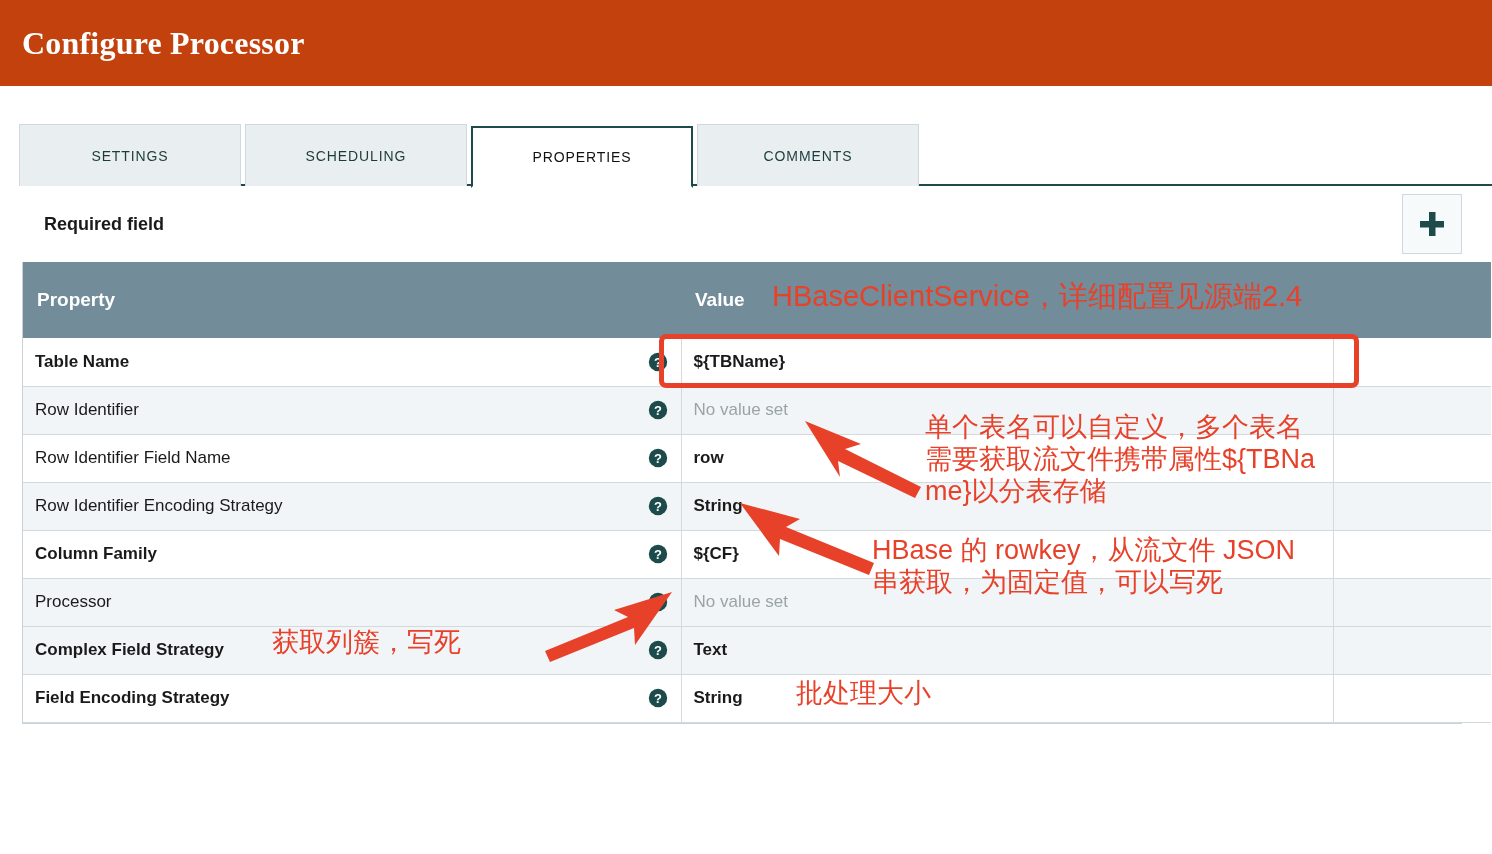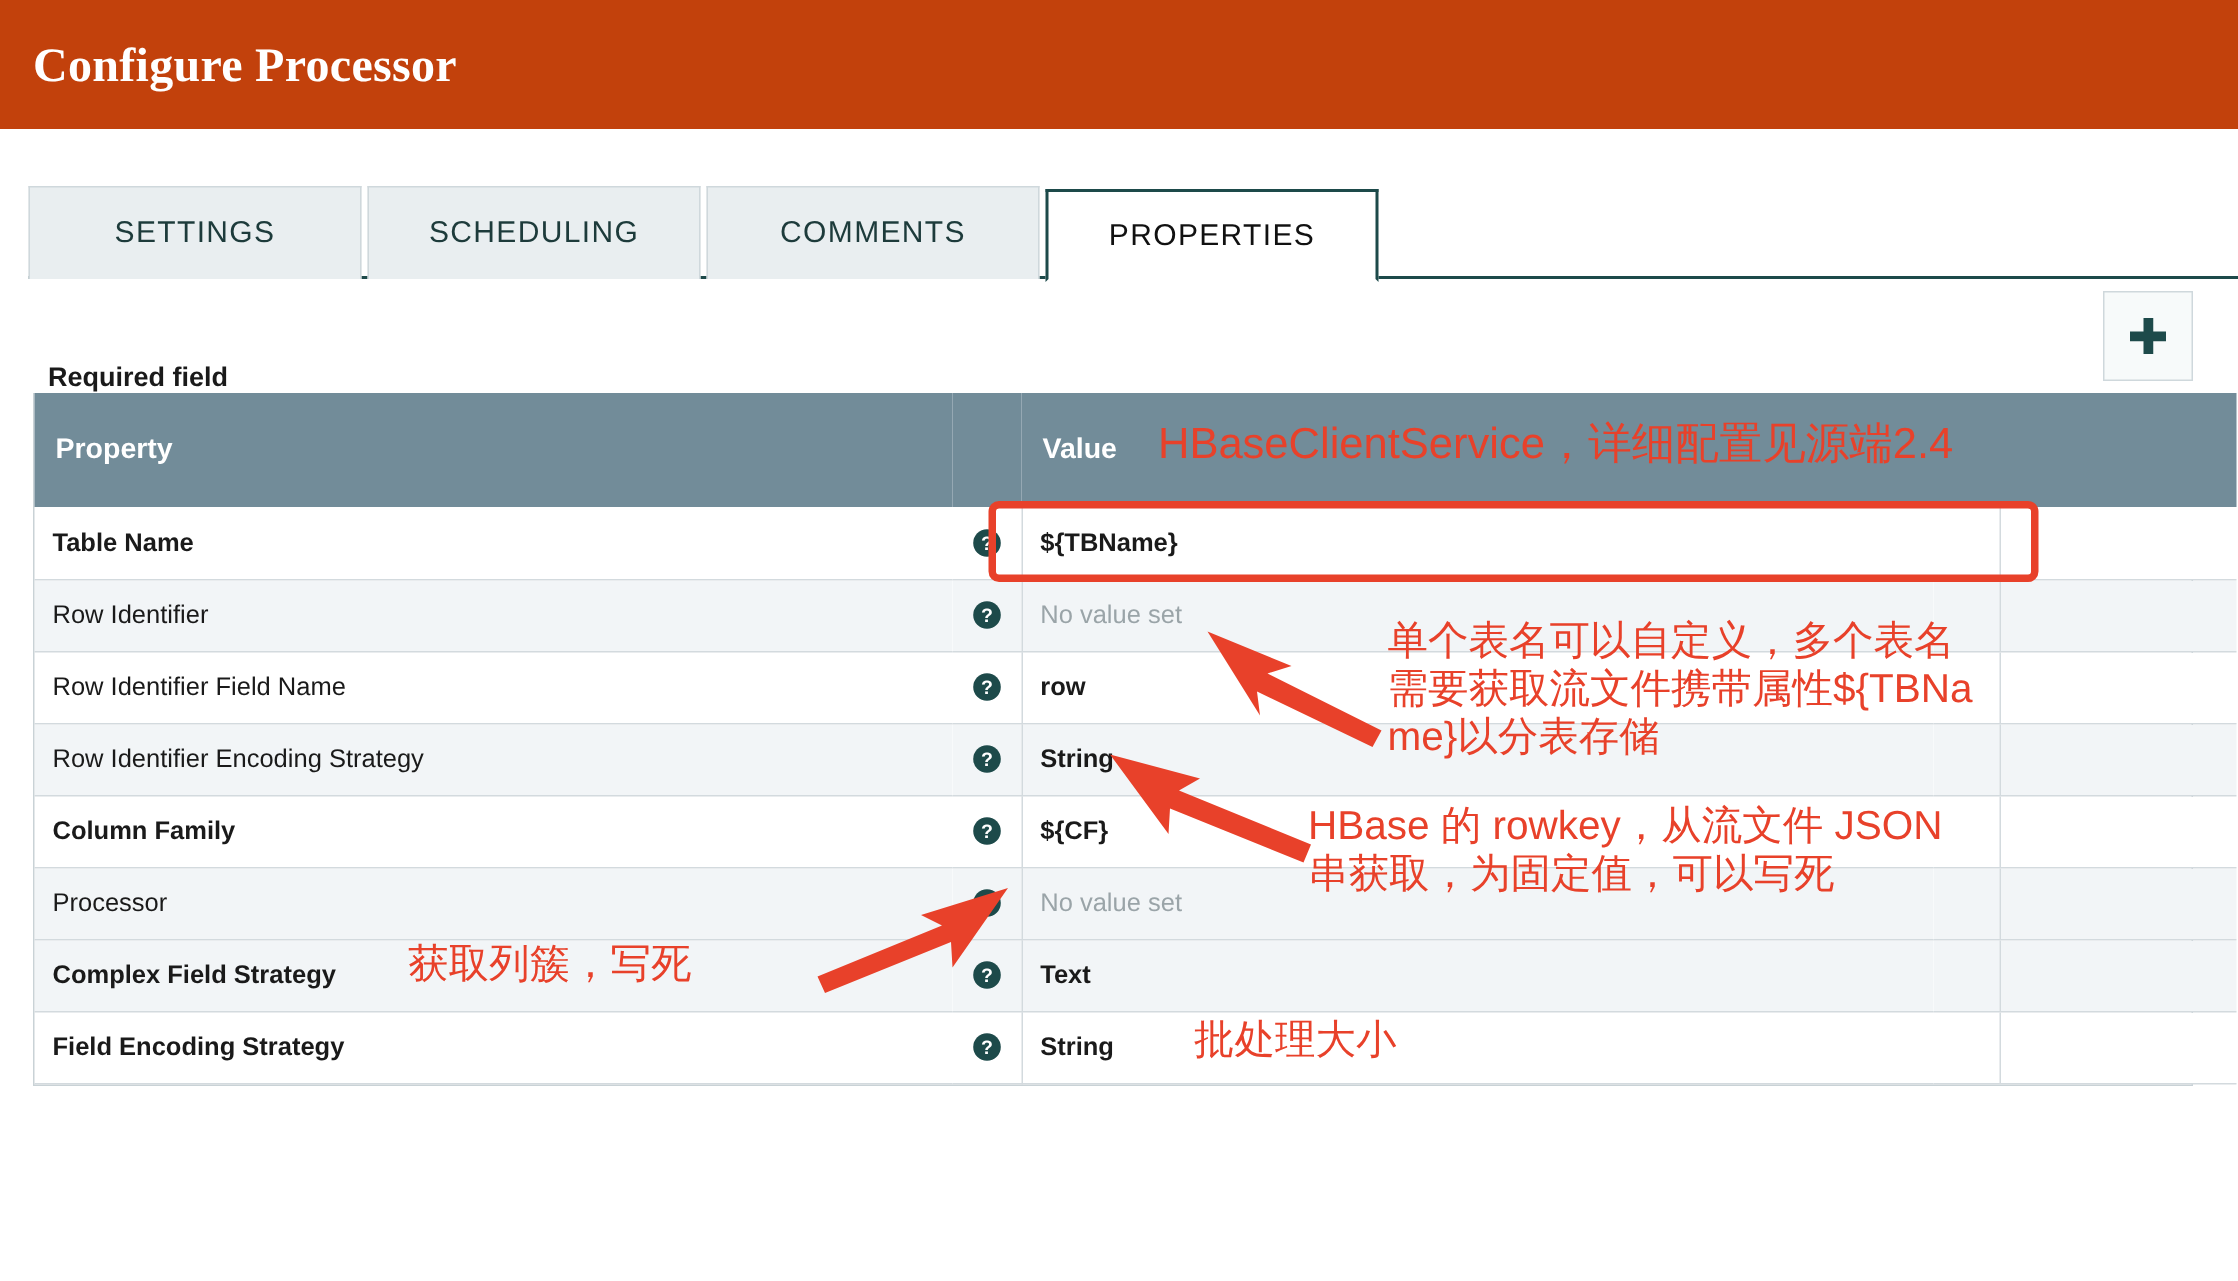--- a/index.html
+++ b/index.html
@@ -46,21 +46,21 @@
     height: 2px;
     background: #1d4a4a;
   }
   .tab {
     height: 62px;
     min-width: 222px;
     background: #e9eef0;
     border: 1px solid #cfd8dc;
     border-bottom: none;
     color: #1d3b3b;
-    font-size: 20px;
+    font-size: 14px;
     letter-spacing: .9px;
     display: flex;
     align-items: center;
     justify-content: center;
     margin-right: 4px;
     position: relative;
     z-index: 1;
     cursor: pointer;
   }
   .tab.active {
@@ -69,23 +69,23 @@
     border-bottom: 2px solid #ffffff;
     color: #111;
     z-index: 3;
     margin-bottom: -2px;
   }
 
   
   .reqrow {
     position: relative;
     height: 76px;
-    padding-left: 32px;
-    display: flex;
-    align-items: flex-end;
+    padding-left: 44px;
+    display: flex;
+    align-items: center;
   }
   .reqrow .label {
     font-size: 18px;
     font-weight: bold;
     color: #1a1a1a;
   }
   .addbtn {
     position: absolute;
     right: 30px;
     top: 8px;
@@ -192,25 +192,25 @@
   <h1>Configure Processor</h1>
 </div>
 
 <div class="tabstrip">
   <div class="tab">
     <span>SETTINGS</span>
   </div>
   <div class="tab">
     <span>SCHEDULING</span>
   </div>
+  <div class="tab active">
+    <span>PROPERTIES</span>
+  </div>
   <div class="tab">
     <span>COMMENTS</span>
-  </div>
-  <div class="tab active">
-    <span>PROPERTIES</span>
   </div>
 </div>
 
 <div class="reqrow">
   <span class="label">Required field</span>
   <div class="addbtn">
     <span>
       <svg width="30" height="30" viewBox="0 0 30 30" aria-hidden="true">
         <rect x="12" y="3" width="6.5" height="24" fill="#1d4a4a"></rect>
         <rect x="3" y="12" width="24" height="6.5" fill="#1d4a4a"></rect>

